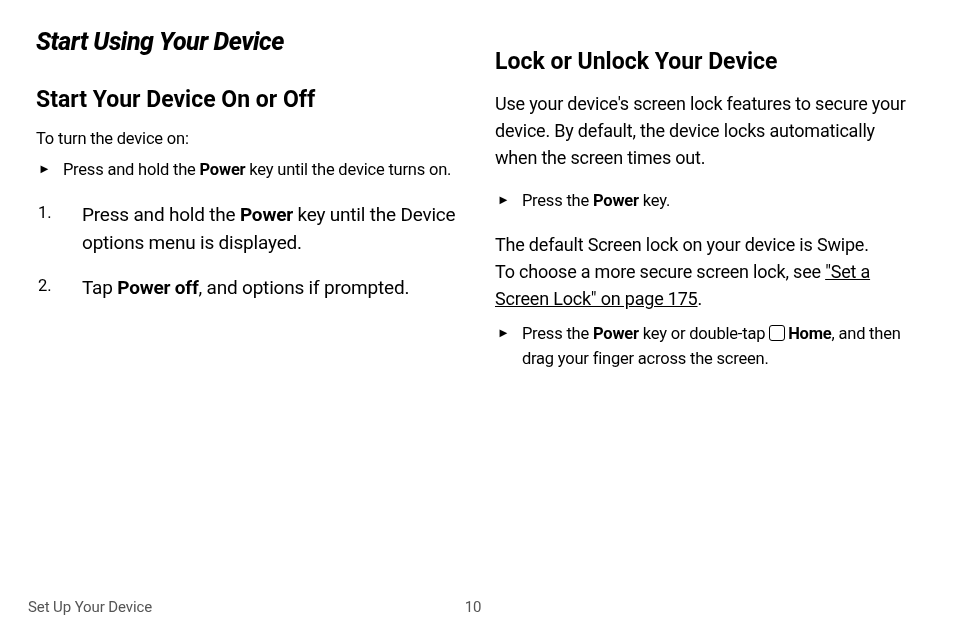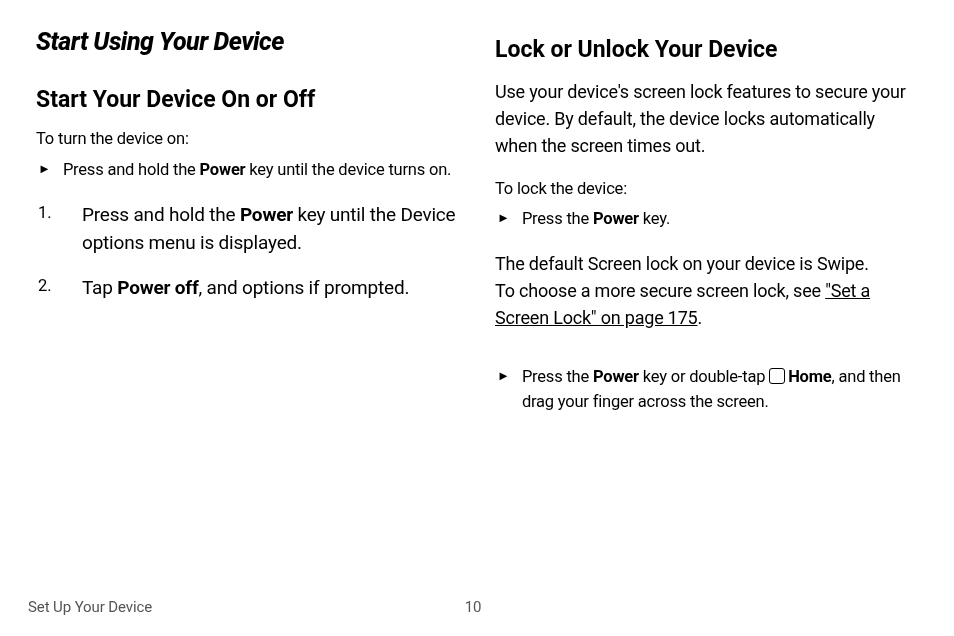--- a/index.html
+++ b/index.html
@@ -32,21 +32,21 @@
       line-height: 1.1;
       font-style: italic;
     }
     .heading2 {
       font-size: 23px;
       font-weight: 700;
       margin-bottom: 14px;
       line-height: 1.2;
     }
     .heading2.right {
-      margin-top: 8px;
+      margin-top: 20px;
     }
     .para {
       font-size: 18px;
       font-weight: 400;
       line-height: 1.5;
       margin-bottom: 18px;
       letter-spacing: -0.2px;
     }
     .lead {
       font-size: 16.5px;
@@ -154,29 +154,28 @@
         <span>Tap </span><span class="bold">Power off</span><span>, and options if prompted.</span>
       </span>
     </div>
   </div>
 
   <div class="column">
     <h2 class="heading2 right">Lock or Unlock Your Device</h2>
 
     <p class="para">Use your device's screen lock features to secure your device. By default, the device locks automatically when the screen times out.</p>
 
-    <p class="lead">To lock the device:</p>
     <div class="bullet-row">
       <span class="bullet-mark">►</span>
       <span class="bullet-text">
         <span>Press the </span><span class="bold">Power</span><span> key.</span>
       </span>
     </div>
 
-    <p class="para" style="margin-bottom:34px;">
+    <p class="para" style="margin-bottom:10px;">
       <span>The default Screen lock on your device is Swipe.</span><br>
       <span>To choose a more secure screen lock, see </span><span class="link">"Set a Screen Lock" on page 175</span><span>.</span>
     </p>
 
     <div class="bullet-row">
       <span class="bullet-mark">►</span>
       <span class="bullet-text">
         <span>Press the </span><span class="bold">Power</span><span> key or double-tap </span><span class="home-icon"></span><span class="bold">Home</span><span>, and then drag your finger across the screen.</span>
       </span>
     </div>

